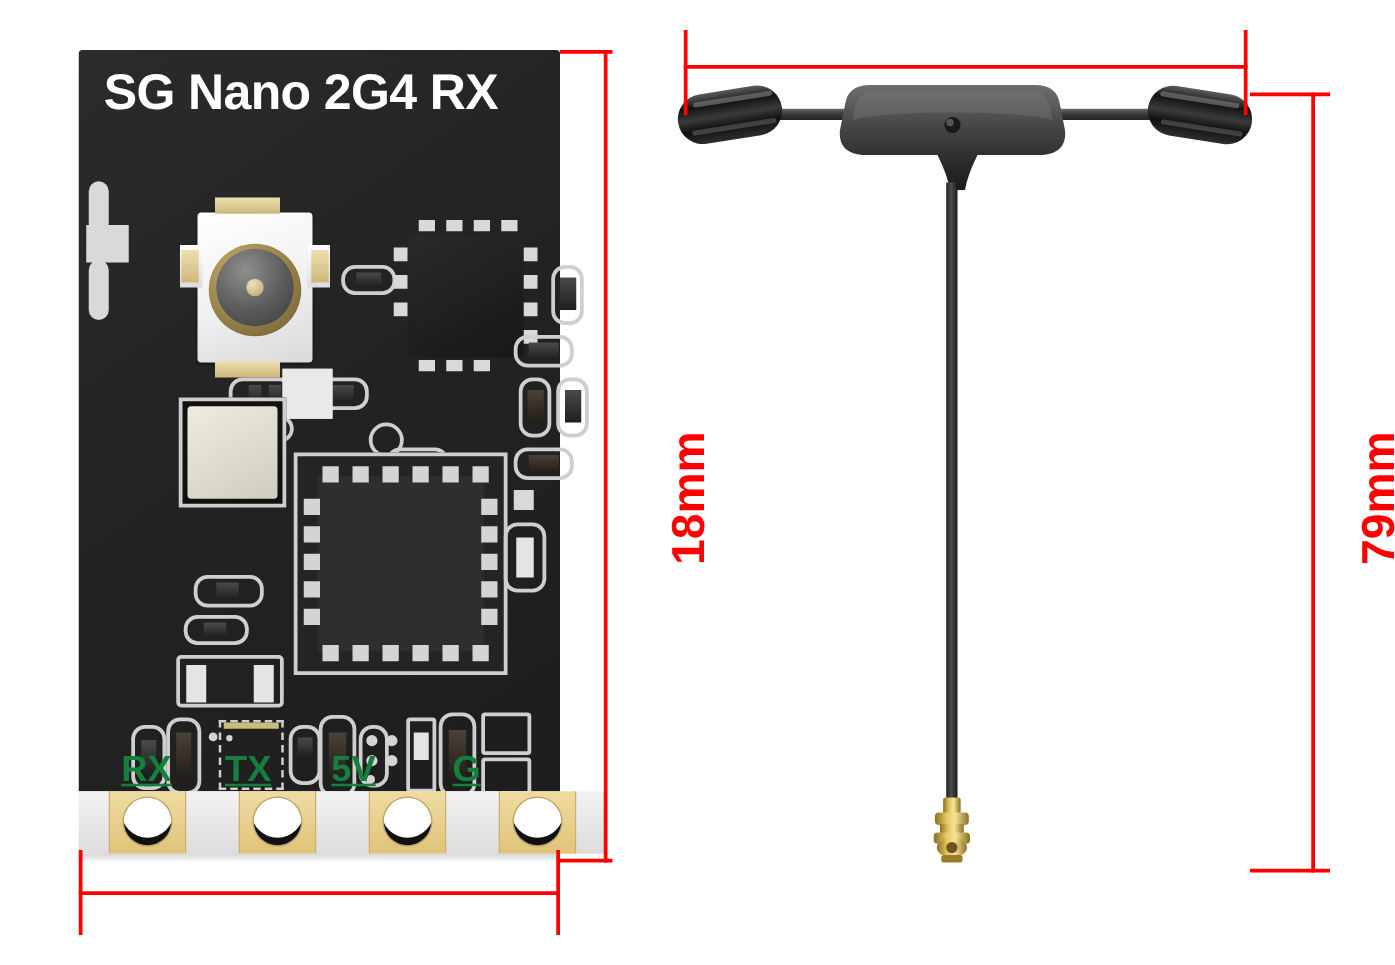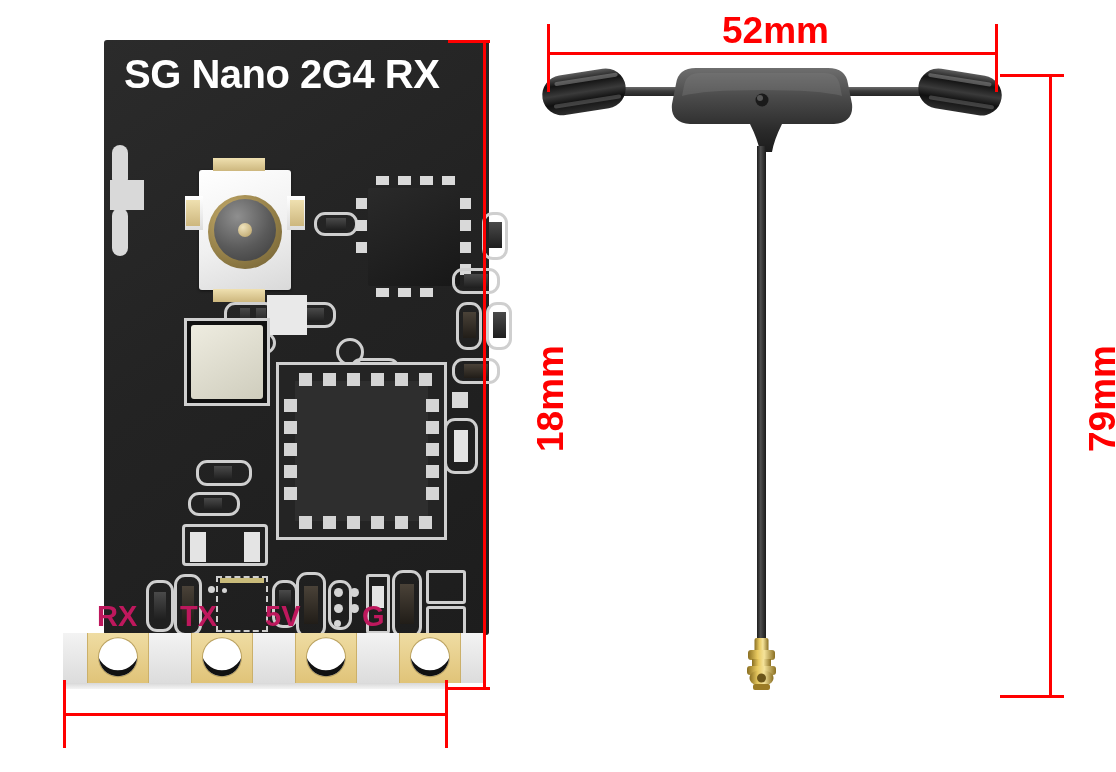--- a/index.html
+++ b/index.html
@@ -3,39 +3,39 @@
 <meta charset="utf-8">
 <style>
   html,body{margin:0;padding:0;background:#ffffff;}
   body{width:1116px;height:772px;position:relative;overflow:hidden;
        font-family:"Liberation Sans","DejaVu Sans",sans-serif;}
   .stage{position:absolute;left:0;top:0;width:1116px;height:772px;background:#fff;}
 
   
   .pcb{position:absolute;left:63px;top:40px;width:385px;height:595px;
        background:linear-gradient(145deg,#2b2b2b 0%,#232323 45%,#1d1d1d 100%);
-       border-radius:3px;margin-left:41px;}
+       border-radius:3px;}
   .pcb-title{position:absolute;left:20px;top:12px;color:#fff;font-size:40px;
        font-weight:bold;letter-spacing:-0.5px;white-space:nowrap;}
 
   
   .padstrip{position:absolute;left:63px;top:633px;width:385px;height:50px;
        background:#e9e9e9;display:flex;align-items:stretch;}
   .pad-gap{flex:0 0 24px;background:linear-gradient(180deg,#f3f3f3,#dcdcdc);}
   .pad-gap.wide{flex:0 0 42px;}
   .pad-gold{flex:0 0 60px;background:linear-gradient(180deg,#efdca3,#e0c378);
        position:relative;border-left:1px solid #cbb06a;border-right:1px solid #cbb06a;}
   .pad-hole{position:absolute;left:50%;top:50%;transform:translate(-50%,-52%);
        width:38px;height:38px;border-radius:50%;background:#fff;
        box-shadow:inset 0 -8px 0 -2px #111, 0 0 0 1px #b9a05e;}
   .pcb-botedge{position:absolute;left:63px;top:683px;width:385px;height:6px;
        background:linear-gradient(180deg,#d8d8d8,#f4f4f4);}
 
   
-  .pinlabel{position:absolute;color:#be185d;font-size:29px;font-weight:bold;}
+  .pinlabel{position:absolute;color:#15803d;font-size:29px;font-weight:bold;text-decoration:underline;}
 
   
   .sf{position:absolute;box-sizing:border-box;}
   .pad-w{background:#d9d9d9;}                         
   .out{border:3px solid #cfcfcf;border-radius:11px;background:transparent;}
   .out-sq{border:3px solid #cfcfcf;background:transparent;}
   .body-dk{background:linear-gradient(180deg,#4a4238,#211d18);}
   .body-gy{background:linear-gradient(180deg,#4a4a4a,#1e1e1e);}
   .body-wt{background:#e4e4e4;}
   .dot{border-radius:50%;}
@@ -317,20 +317,19 @@
   <div class="dim dim-v" style="left:483px;top:40px;height:650px;"></div>
   <div class="dimtxt vert" style="left:530px;top:452px;">18mm</div>
 
   <div class="dim dim-v" style="left:63px;top:680px;height:68px;"></div>
   <div class="dim dim-v" style="left:445px;top:680px;height:68px;"></div>
   <div class="dim dim-h" style="left:63px;top:713px;width:385px;"></div>
 
   <div class="dim dim-v" style="left:547px;top:24px;height:68px;"></div>
   <div class="dim dim-v" style="left:995px;top:24px;height:68px;"></div>
   <div class="dim dim-h" style="left:547px;top:52px;width:451px;"></div>
-  <div class="dimtxt" style="left:722px;top:10px;">52mm</div>
 
   <div class="dim dim-h" style="left:1000px;top:74px;width:64px;"></div>
   <div class="dim dim-h" style="left:1000px;top:695px;width:64px;"></div>
   <div class="dim dim-v" style="left:1049px;top:74px;height:624px;"></div>
   <div class="dimtxt vert" style="left:1082px;top:452px;">79mm</div>
 
 </div>
 
 </body></html>

